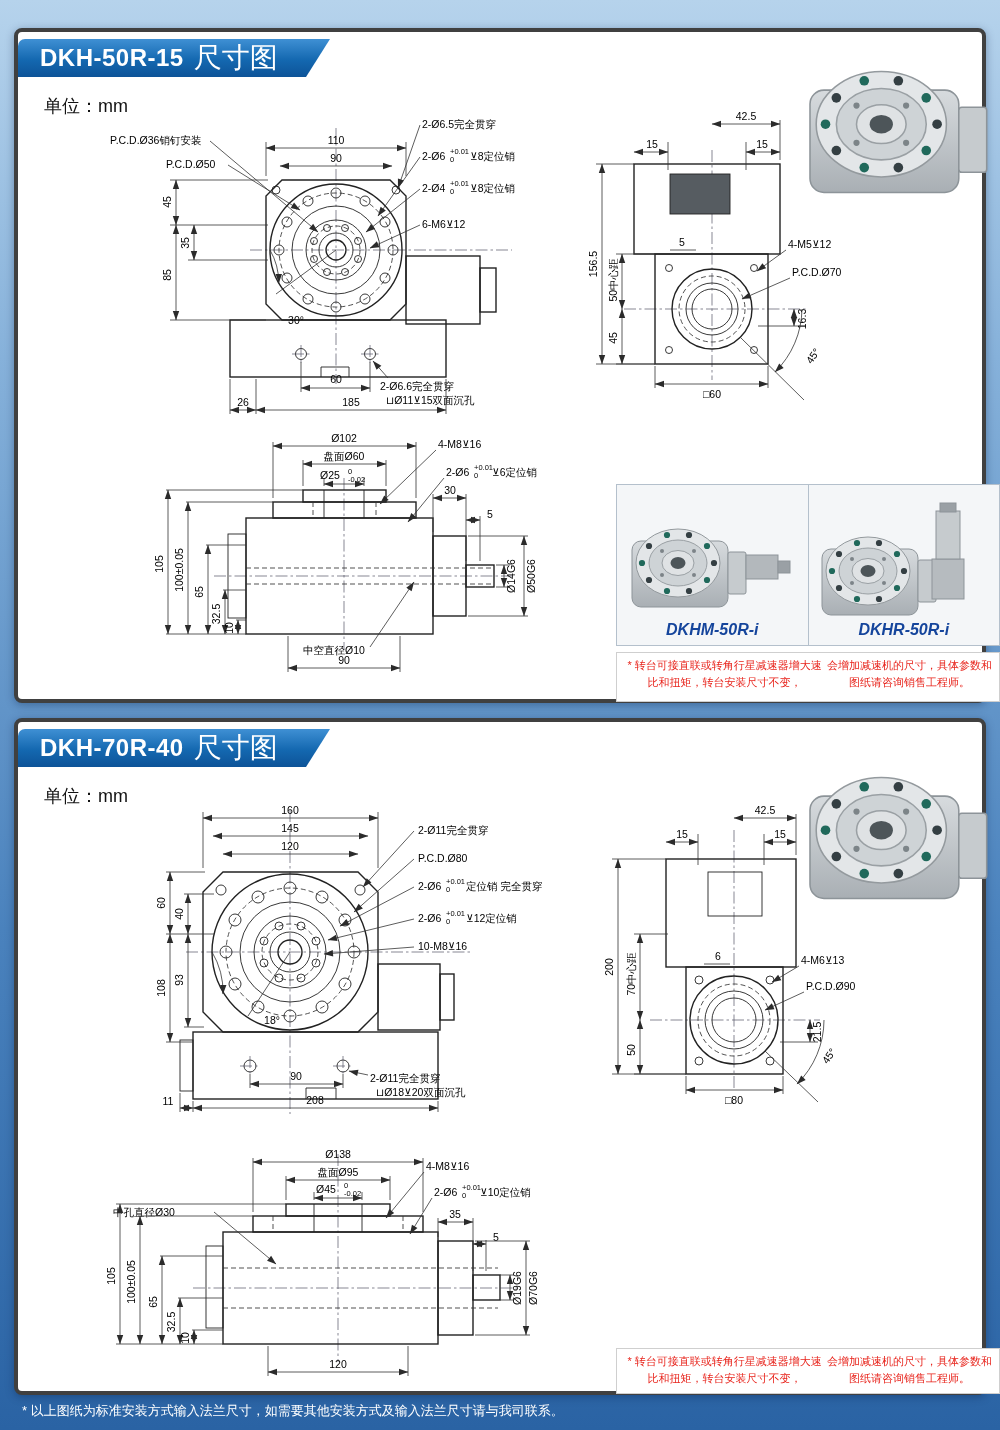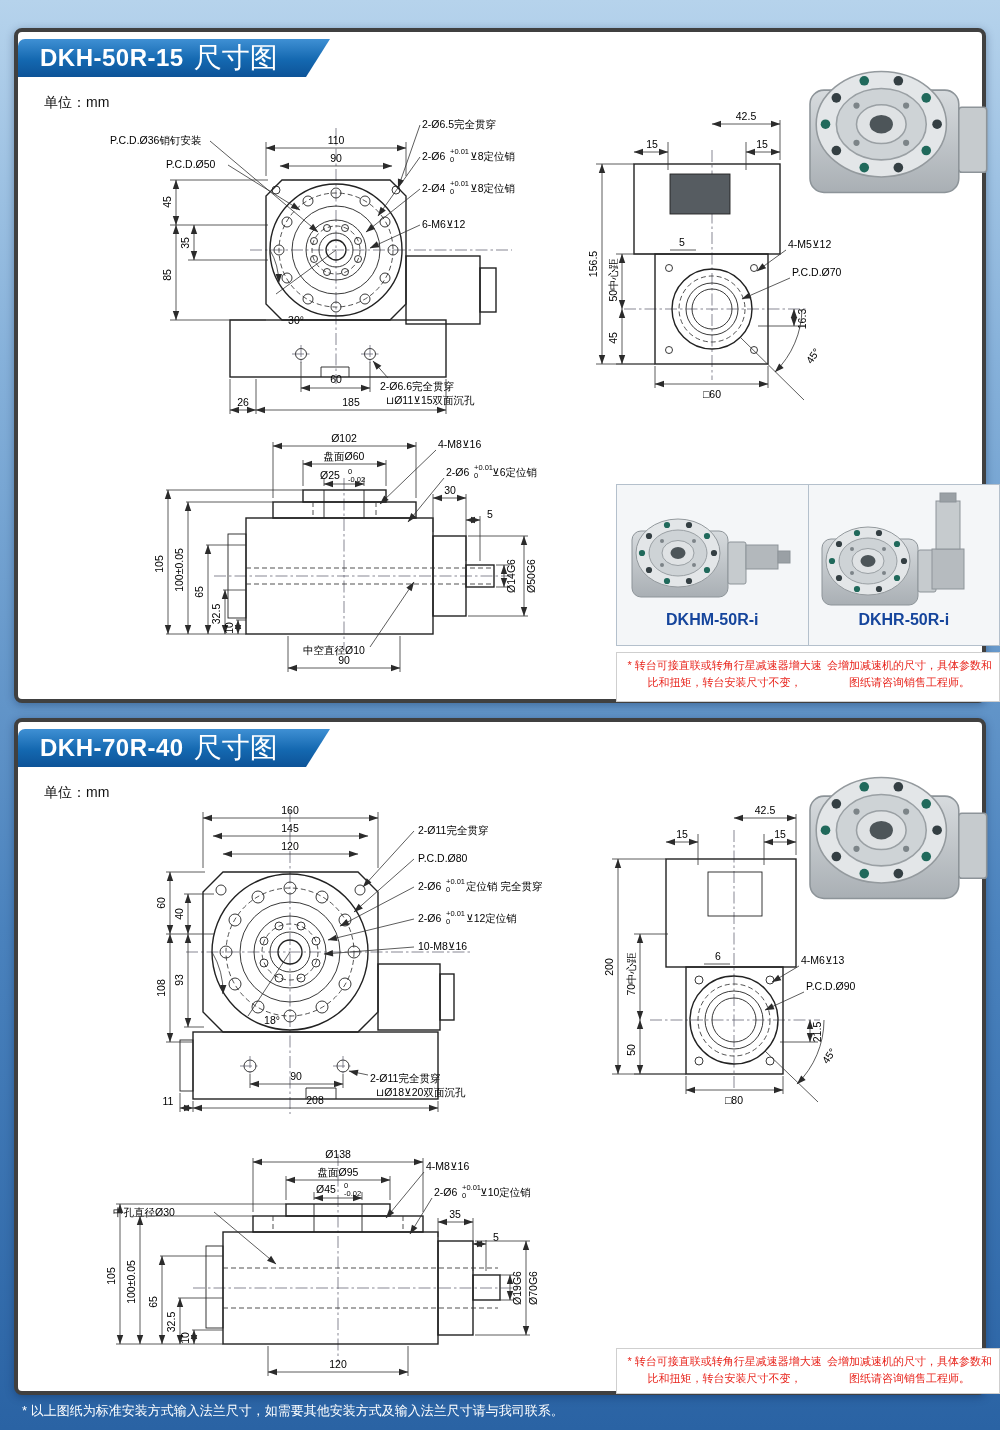--- a/index.html
+++ b/index.html
@@ -19,36 +19,36 @@
   #panel2 { top:718px; height:677px; }
   .banner {
     position:absolute; left:0; top:7px; height:38px; width:312px;
     background:linear-gradient(180deg,#3f90d4 0%,#1468b0 55%,#0d5398 100%);
     clip-path:polygon(0 0,100% 0,calc(100% - 24px) 100%,0 100%);
     border-radius:7px 0 0 0;
     display:flex; align-items:center; padding-left:22px; color:#fff;
   }
   .banner .model  { font-size:24px; font-weight:bold; letter-spacing:.5px; }
   .banner .suffix { font-size:28px; font-weight:normal; margin-left:10px; }
-  .unit { position:absolute; left:26px; top:62px; font-size:14px; color:#111; }
+  .unit { position:absolute; left:26px; top:62px; font-size:18px; color:#111; }
   .drawing { position:absolute; left:0; top:0; }
   .drawing text { font-family:"Liberation Sans",sans-serif; font-size:10.5px; fill:#000; text-anchor:middle; }
   .drawing text.as { text-anchor:start; }
   .drawing text.t7 { font-size:7.5px; text-anchor:start; }
   .ol   { fill:none; stroke:#222; stroke-width:1.4; }
   .ol2  { fill:none; stroke:#222; stroke-width:0.9; }
   .dm   { fill:none; stroke:#333; stroke-width:0.8; }
   .cl   { fill:none; stroke:#556; stroke-width:0.7; stroke-dasharray:12 3 2.5 3; }
   .dash { fill:none; stroke:#333; stroke-width:0.85; stroke-dasharray:5 3; }
   .subbox {
     position:absolute; width:384px; border:1px solid #b4c0cc; background:#f4f6f8; display:flex;
   }
   #panel1 .subbox { left:598px; top:452px; height:162px; }
   #panel2 .subbox { left:598px; top:465px; height:155px; }
-  .subcell { flex:1; display:flex; flex-direction:column; align-items:center; justify-content:flex-start; padding:4px 0 6px; }
+  .subcell { flex:1; display:flex; flex-direction:column; align-items:center; justify-content:flex-end; padding:4px 0 6px;font-style:italic; }
   .subcell + .subcell { border-left:1px solid #b4c0cc; }
   .subcaption { font-size:16px; font-weight:bold; color:#15459c; margin-top:2px; }
   .rednote {
     position:absolute; width:384px; border:1px solid #cfcfcf; background:#fff;
     color:#e8251d; font-size:11px; line-height:1.55; text-align:center;
     display:flex; flex-direction:row; justify-content:center; padding:4px 6px;
   }
   #panel1 .rednote { left:598px; top:620px; height:50px; }
   #panel2 .rednote { left:598px; top:626px; height:46px; }
   .footer { position:absolute; left:22px; top:1402px; color:#fff; font-size:13px; }

